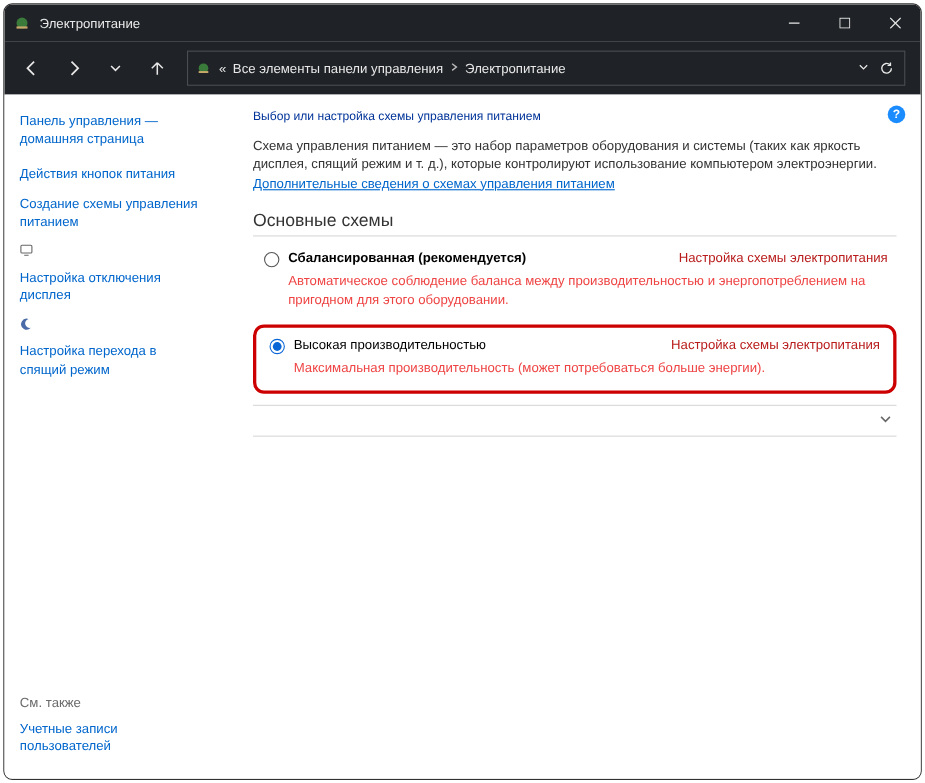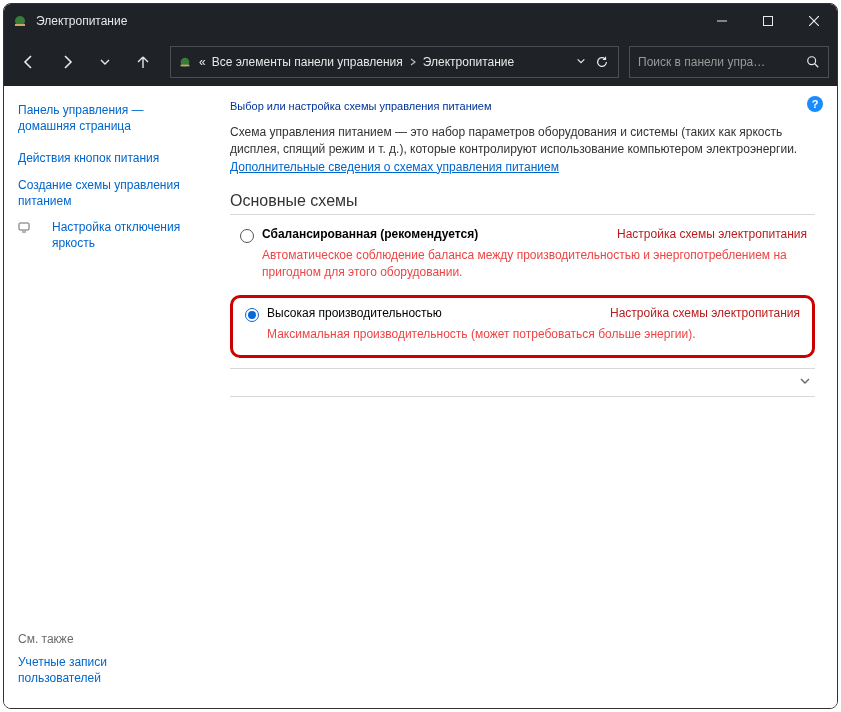--- a/index.html
+++ b/index.html
@@ -101,21 +101,21 @@
     flex-direction: column;
   }
   .sidebar a, .sidebar .side-link {
     color: #0066cc;
     text-decoration: none;
     font-size: 12px;
     display: block;
     margin-bottom: 10px;
     line-height: 1.35;
   }
-  .side-item { display:flex; gap:22px; margin-bottom:10px; }
+  .side-item { display:flex; gap:11px; margin-bottom:10px;flex-direction:column; }
   .side-item .bullet { width:12px; height:12px; flex-shrink:0; margin-top:2px; display:inline-flex; align-items:center; justify-content:center; }
   .side-item a { margin-bottom:0; }
   .sidebar-spacer { flex:1; }
   .see-also { color:#6b6b6b; font-size:12px; margin-bottom:8px; }
   .content {
     flex: 1;
     padding: 14px 22px 10px 16px;
     position: relative;
   }
   .help-icon {
@@ -267,29 +267,20 @@
           </svg>
       </span>
       <span class="refresh-btn" style="width:20px;">
         <svg width="14" height="14" viewBox="0 0 16 16">
             <path d="M13 8a5 5 0 1 1-1.5-3.5" fill="none" stroke="#e8e8e8" stroke-width="1.4"></path>
             <path d="M12 2 L12 5 L9 5" fill="none" stroke="#e8e8e8" stroke-width="1.4"></path>
           </svg>
       </span>
     </div>
 
-    <div class="searchbox">
-      <input type="text" placeholder="Поиск в панели упра…" style="">
-      <span class="search-icon">
-        <svg width="14" height="14" viewBox="0 0 16 16">
-            <circle cx="6.5" cy="6.5" r="4.5" fill="none" stroke="#e8e8e8" stroke-width="1.4"></circle>
-            <line x1="10" y1="10" x2="14" y2="14" stroke="#e8e8e8" stroke-width="1.4"></line>
-          </svg>
-      </span>
-    </div>
   </div>
 
   <div class="body">
 
     <div class="sidebar">
       <a href="#">
         <span>Панель управления —</span><br>
         <span>домашняя страница</span>
       </a>
       <div style="height:6px;"></div>
@@ -300,21 +291,32 @@
       </a>
       <div class="side-item">
         <span class="bullet">
           <svg width="12" height="12" viewBox="0 0 12 12">
               <rect x="1" y="2" width="10" height="7" rx="1" fill="none" stroke="#666" stroke-width="1"></rect>
               <line x1="4" y1="11" x2="8" y2="11" stroke="#666" stroke-width="1"></line>
             </svg>
         </span>
         <a href="#">
           <span>Настройка отключения</span><br>
-          <span>яркость</span>
+          <span>дисплея</span>
+        </a>
+      </div>
+      <div class="side-item">
+        <span class="bullet">
+          <svg width="12" height="12" viewBox="0 0 12 12">
+              <path d="M8 2a5 5 0 1 0 2 8 4 4 0 0 1-2-8z" fill="#4a6aa8"></path>
+            </svg>
+        </span>
+        <a href="#">
+          <span>Настройка перехода в</span><br>
+          <span>спящий режим</span>
         </a>
       </div>
 
       <div class="sidebar-spacer"></div>
 
       <div class="see-also">См. также</div>
       <a href="#">
         <span>Учетные записи</span><br>
         <span>пользователей</span>
       </a>

